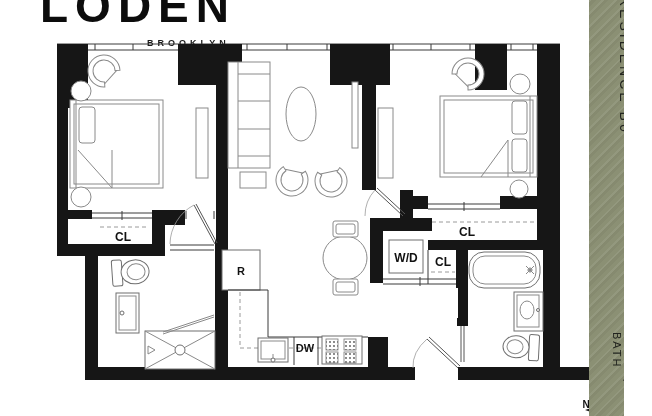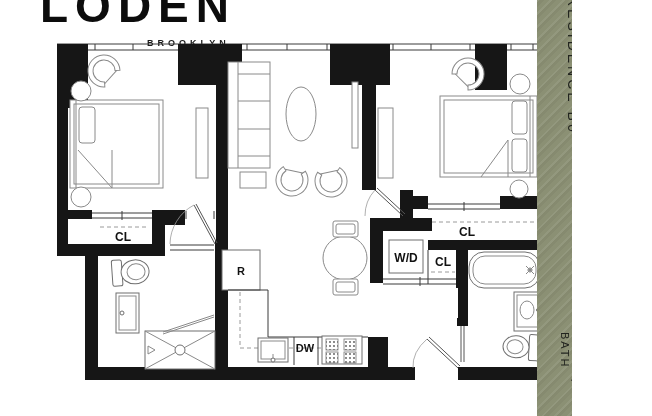--- a/index.html
+++ b/index.html
@@ -1,16 +1,16 @@
 <!DOCTYPE html>
 <html><head>
 <meta charset="utf-8">
 <style>
   html,body{margin:0;padding:0;background:#fff;}
-  #stage{position:relative;width:572px;height:416px;background:#ffffff;overflow:hidden;
+  #stage{position:relative;width:624px;height:416px;background:#ffffff;overflow:hidden;
          font-family:"Liberation Sans", sans-serif;}
   
   .logo-brand{position:absolute;top:-17px;left:40px;font-size:46px;font-weight:800;
               letter-spacing:7px;color:#0c0c0c;line-height:1;white-space:nowrap;}
   .logo-city{position:absolute;top:38px;left:147px;font-size:9px;font-weight:700;
              letter-spacing:4px;color:#1a1a1a;white-space:nowrap;}
   
   .sidebar{position:absolute;top:0;right:0;width:35px;height:416px;background:#8b9074;}
   .sidebar::after{content:"";position:absolute;inset:0;
       background:repeating-linear-gradient(135deg, rgba(255,255,255,.07) 0 2px, rgba(0,0,0,0.04) 2px 5px, transparent 5px 9px);}

